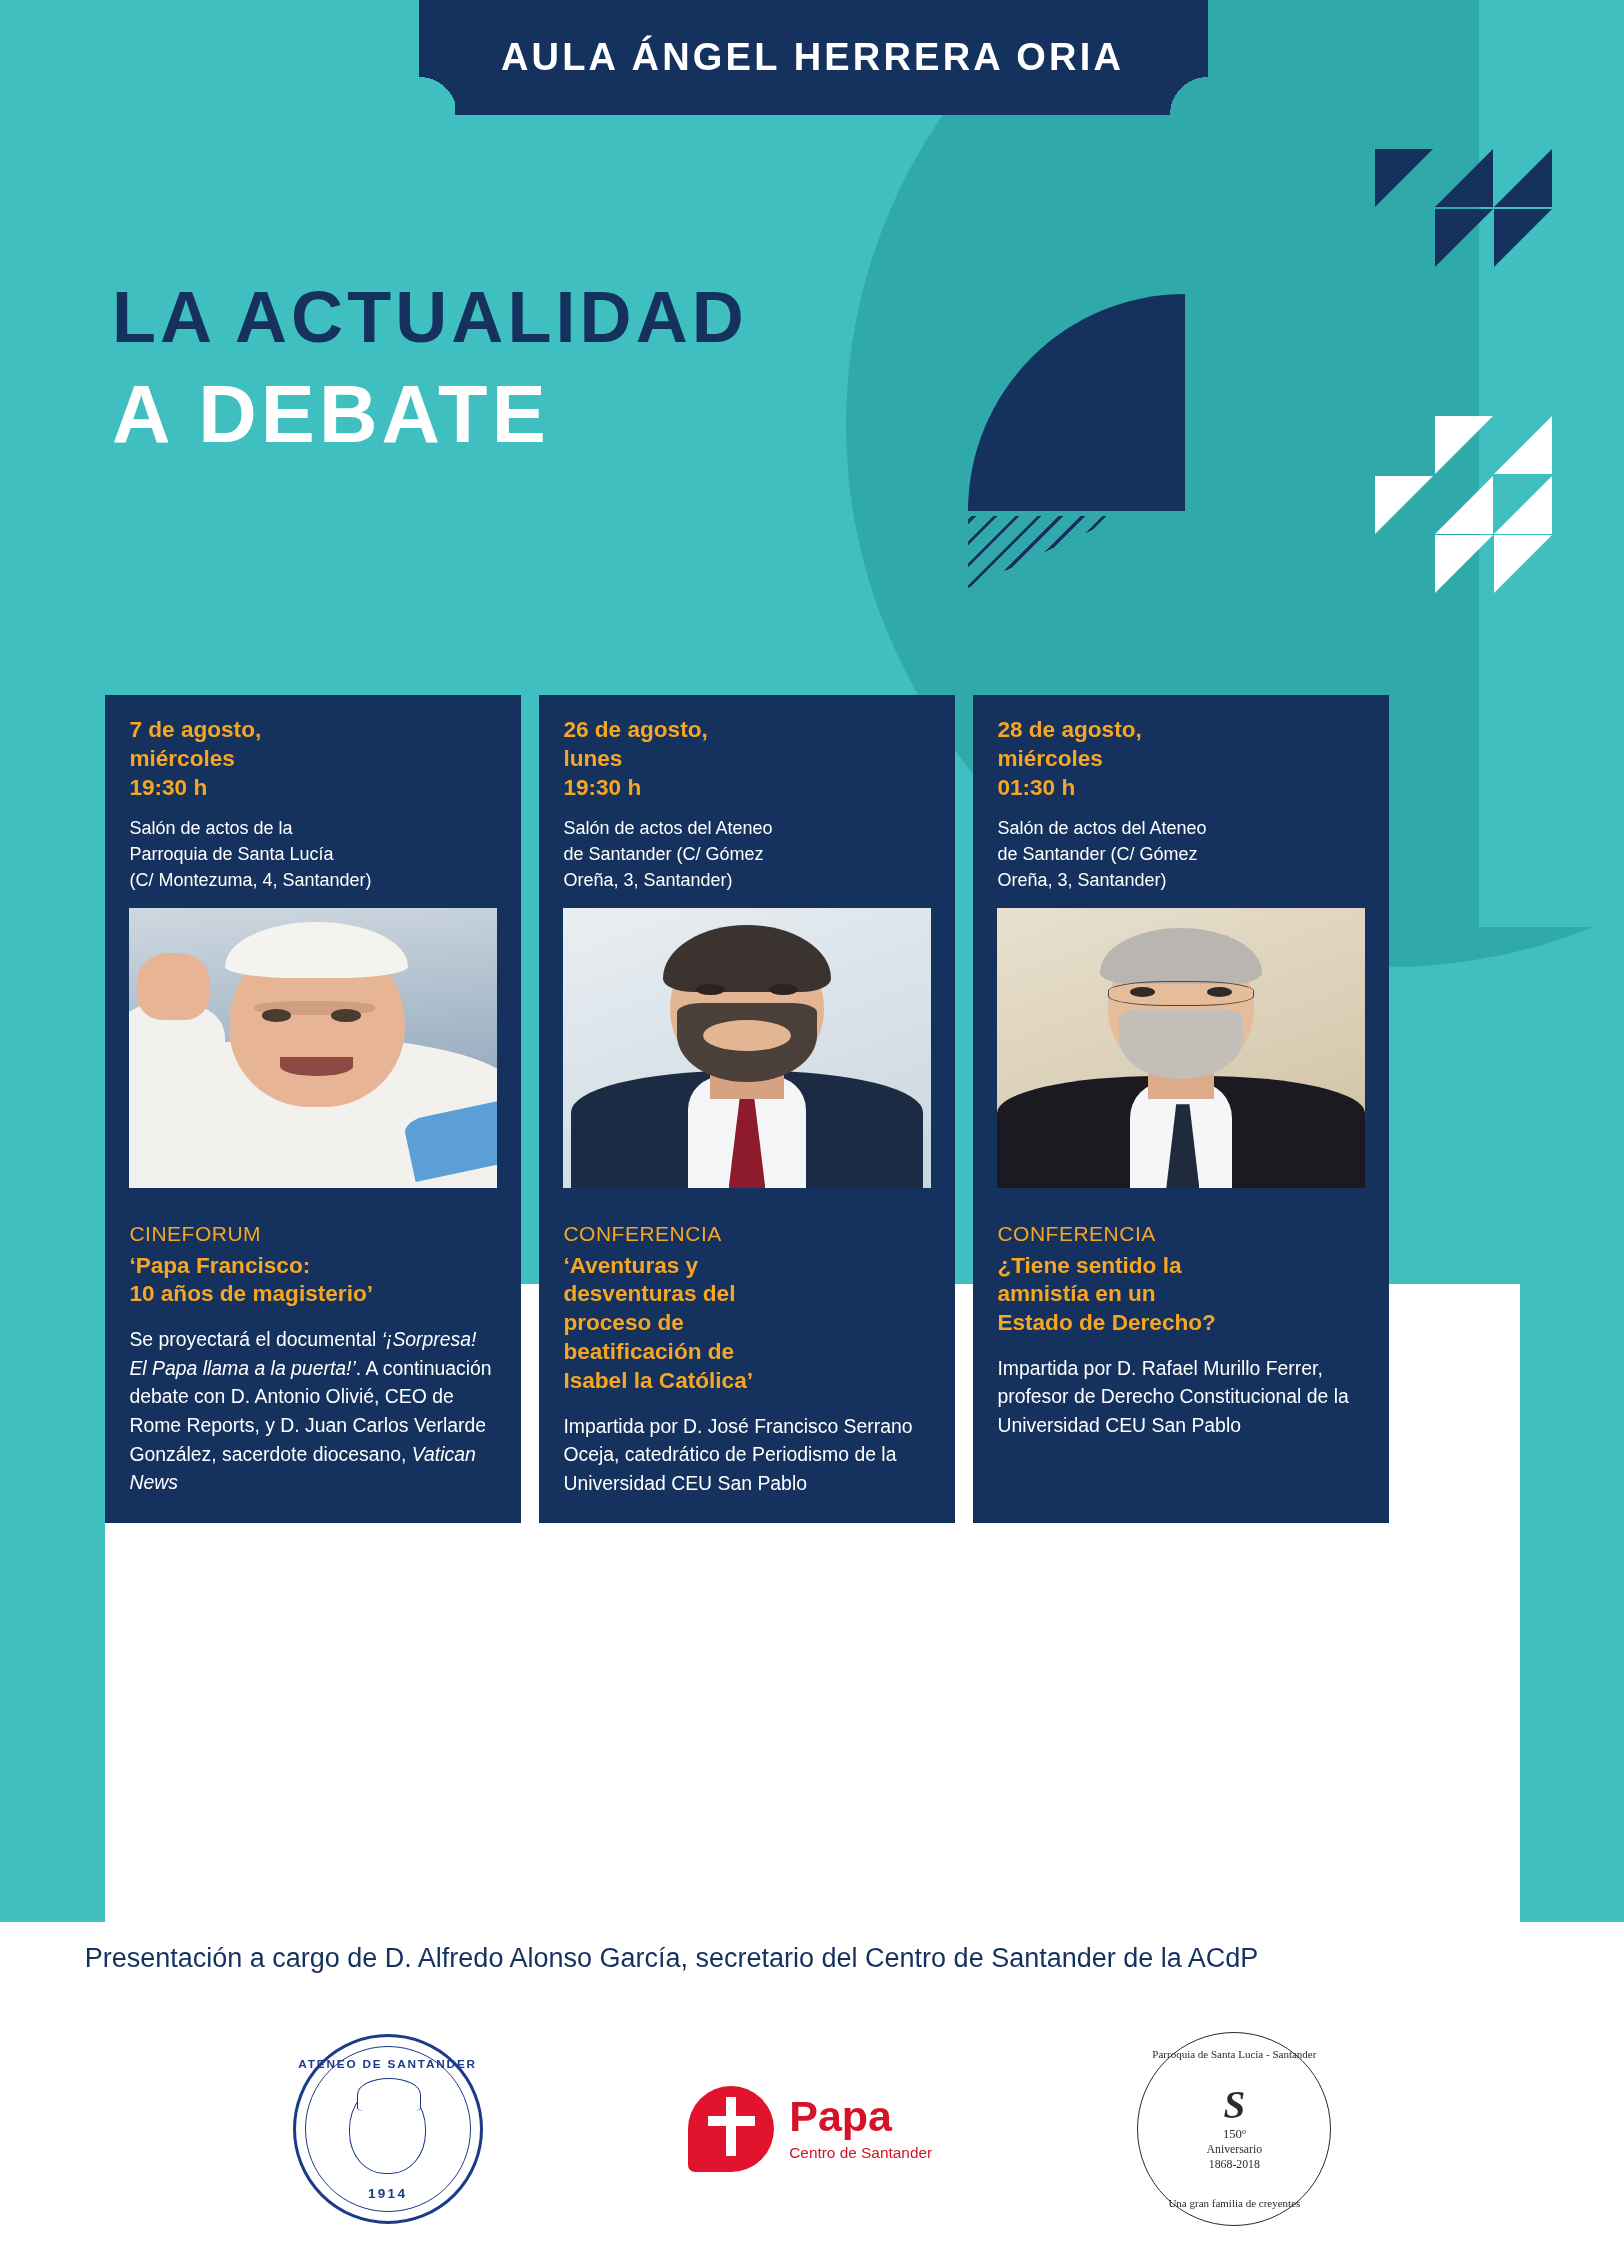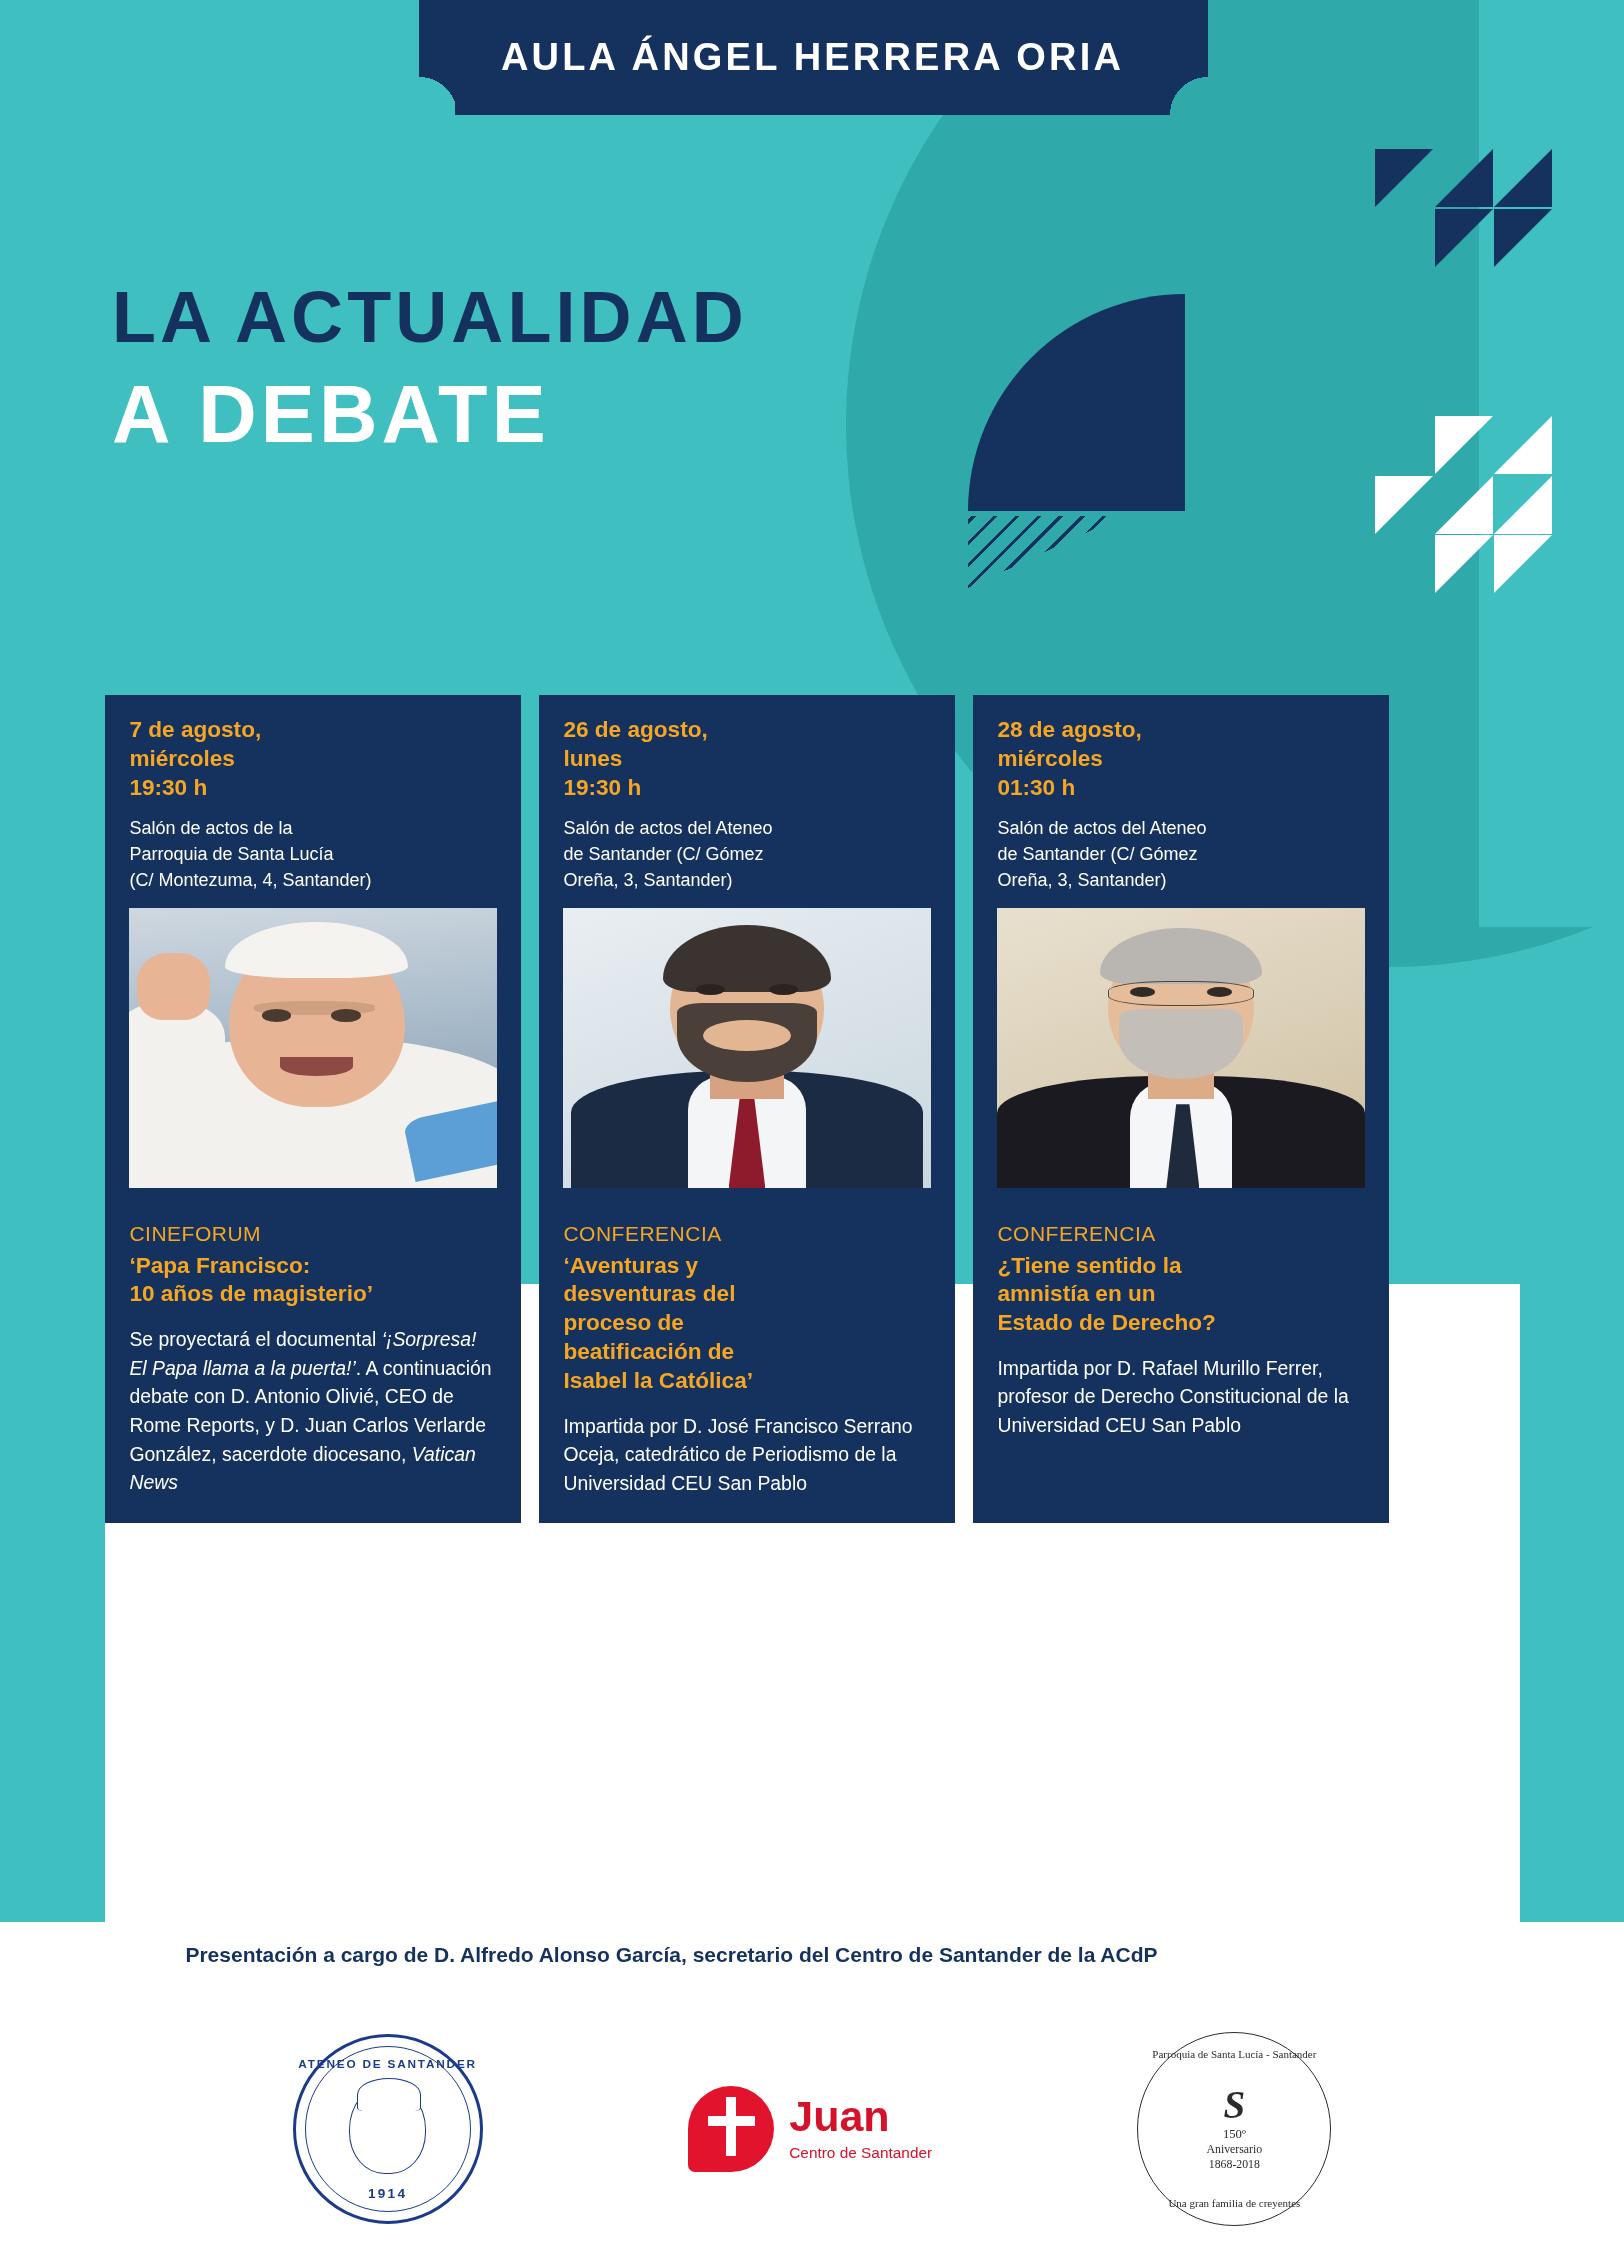--- a/index.html
+++ b/index.html
@@ -261,22 +261,22 @@
   .p3-eyeL{ position:absolute; left:36%; top:28%; width:7%; height:3.6%; background:#302b27; border-radius:50%; }
   .p3-eyeR{ position:absolute; left:57%; top:28%; width:7%; height:3.6%; background:#302b27; border-radius:50%; }
 
   
   .presenter {
     position: absolute;
     left: 0; top: 1943px;
     width: 1343px;
     text-align: center;
     color: #15315e;
-    font-size: 21px;
-    font-weight: bold;
+    font-size: 27px;
+    font-weight: normal;
   }
   .logos {
     position: absolute;
     left: 0; top: 2022px;
     width: 1624px;
     height: 213px;
     display: flex;
     align-items: center;
     justify-content: space-around;
     padding: 0 190px;
@@ -525,21 +525,21 @@
       <div class="seal">
         <div class="seal-text-top">ATENEO DE SANTANDER</div>
         <div class="seal-face"></div>
         <div class="seal-text-bot">1914</div>
       </div>
     </div>
 
     <div class="logo acdp">
       <div class="acdp-mark"></div>
       <div>
-        <div class="acdp-text-main">Juan</div>
+        <div class="acdp-text-main">Papa</div>
         <div class="acdp-text-sub">Centro de Santander</div>
       </div>
     </div>
 
     <div class="logo">
       <div class="pseal">
         <div class="pseal-ring-top">Parroquia de Santa Lucía - Santander</div>
         <div class="pseal-mono">S</div>
         <div class="pseal-l1">150º</div>
         <div class="pseal-l2">Aniversario</div>

